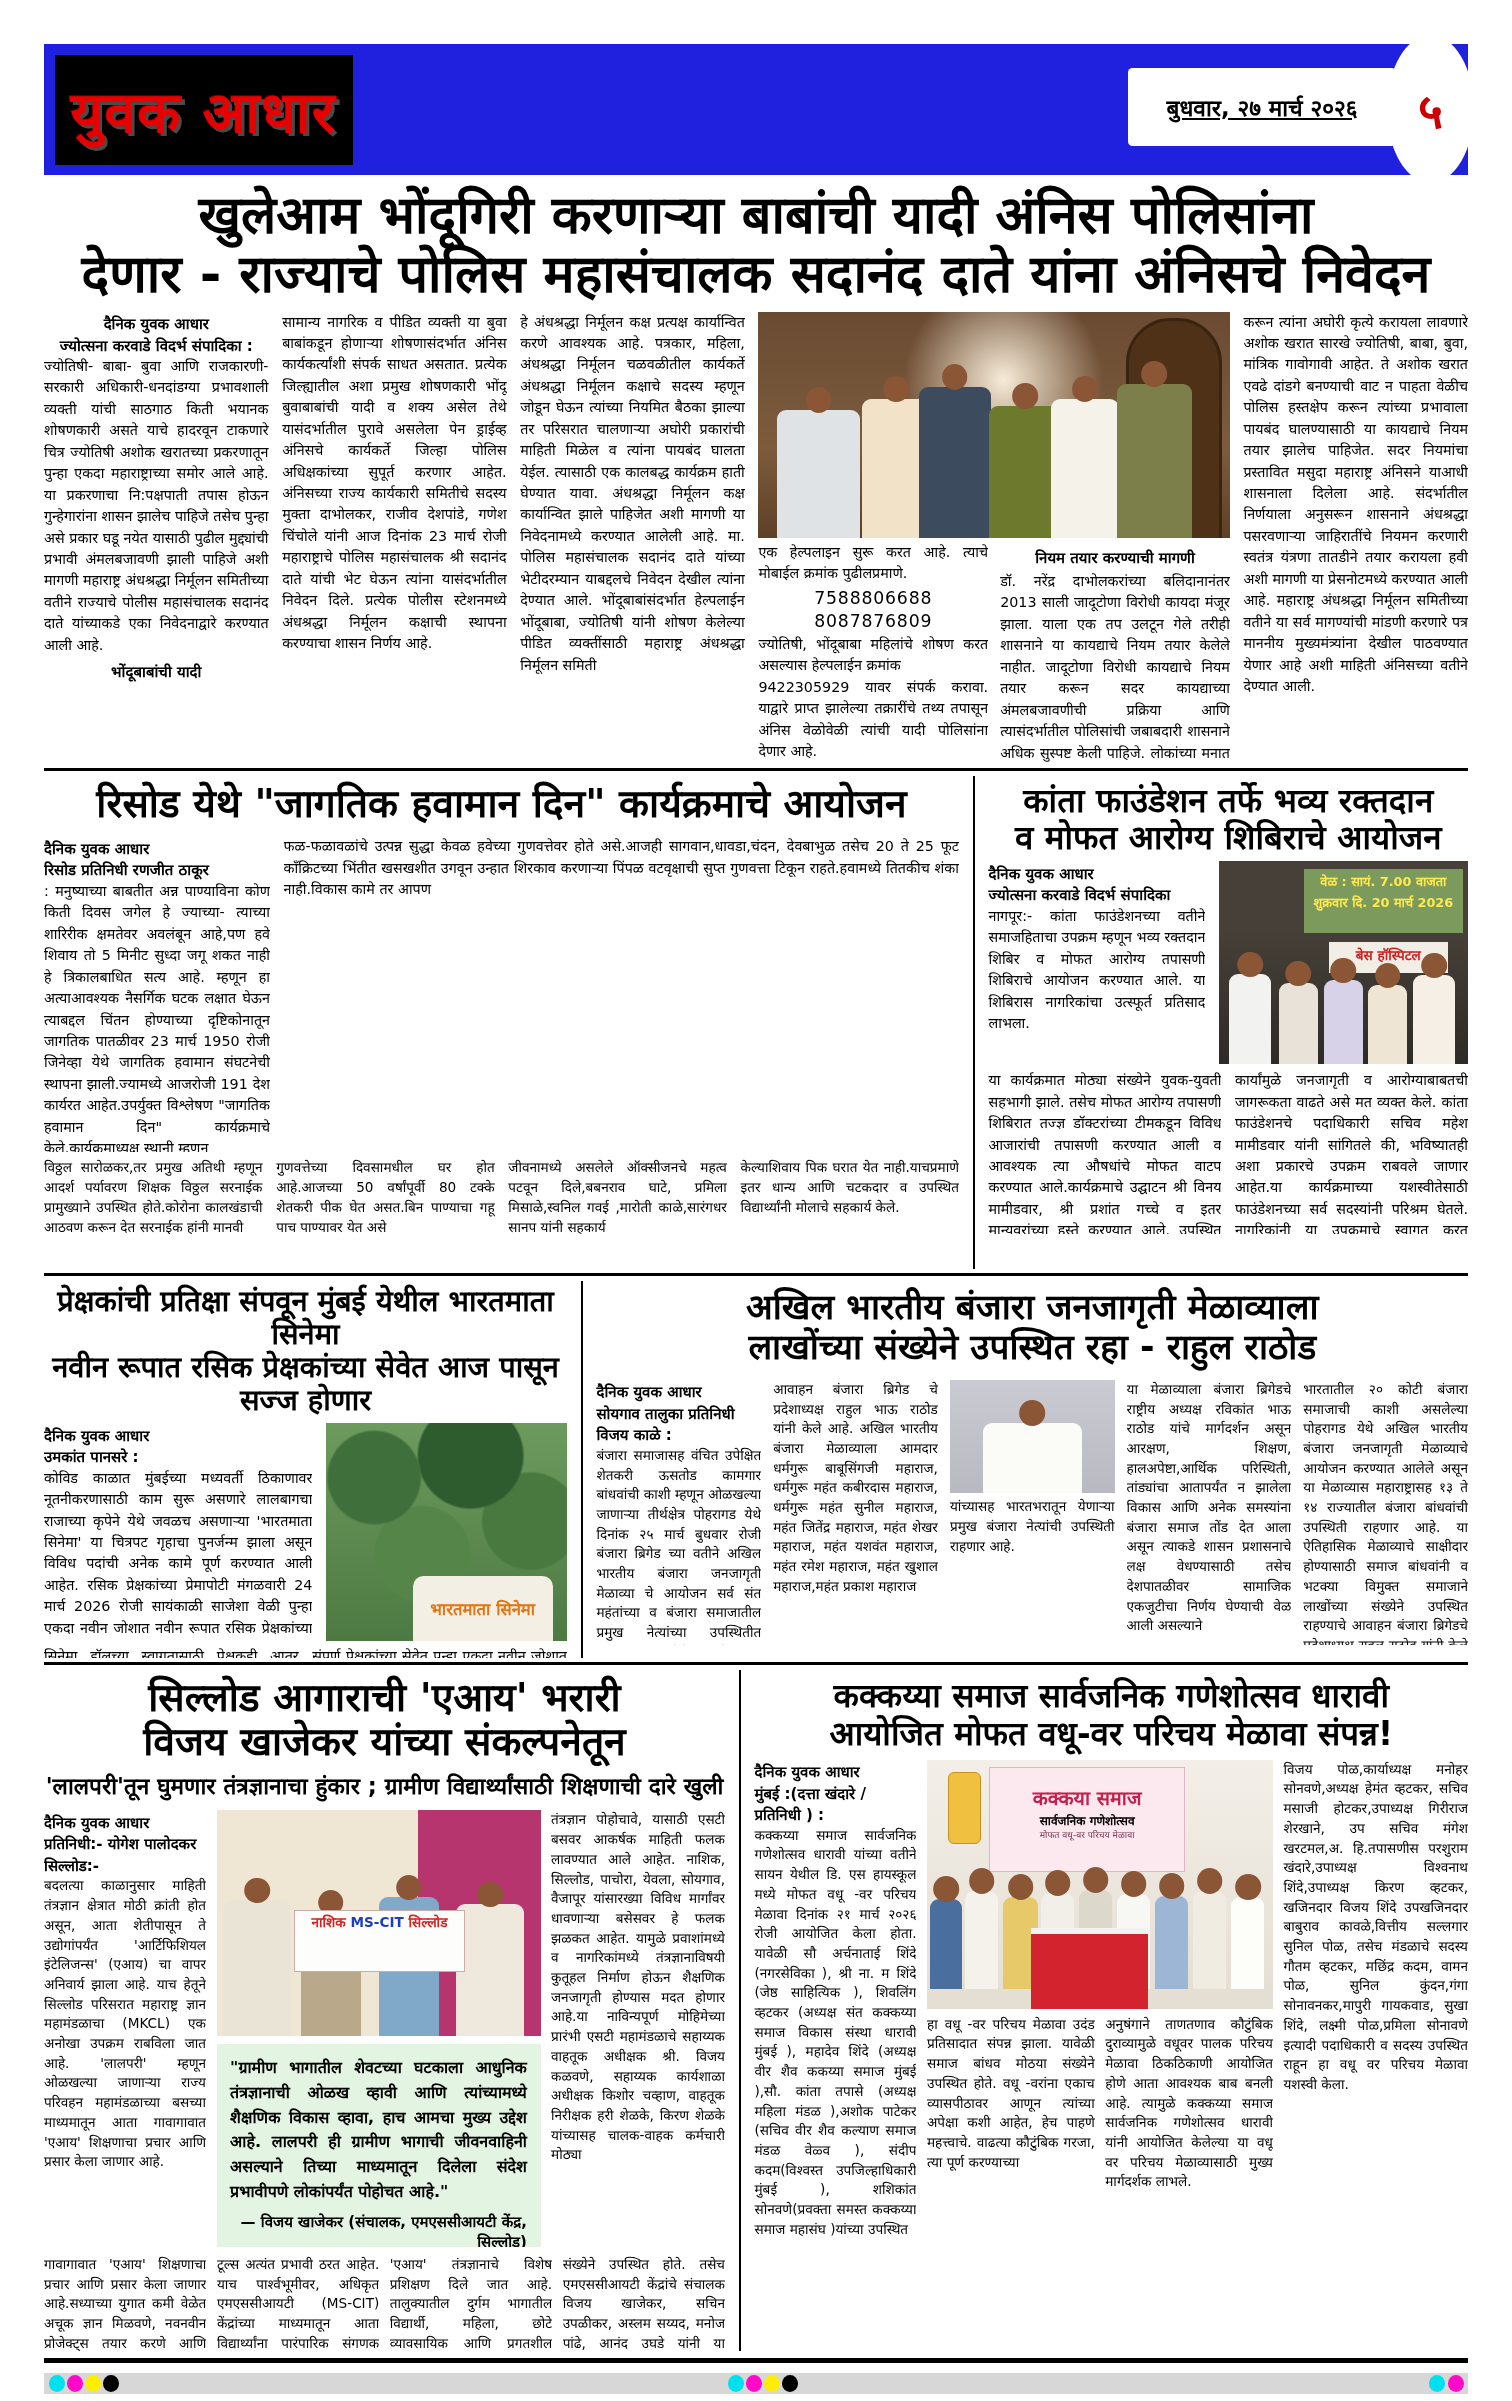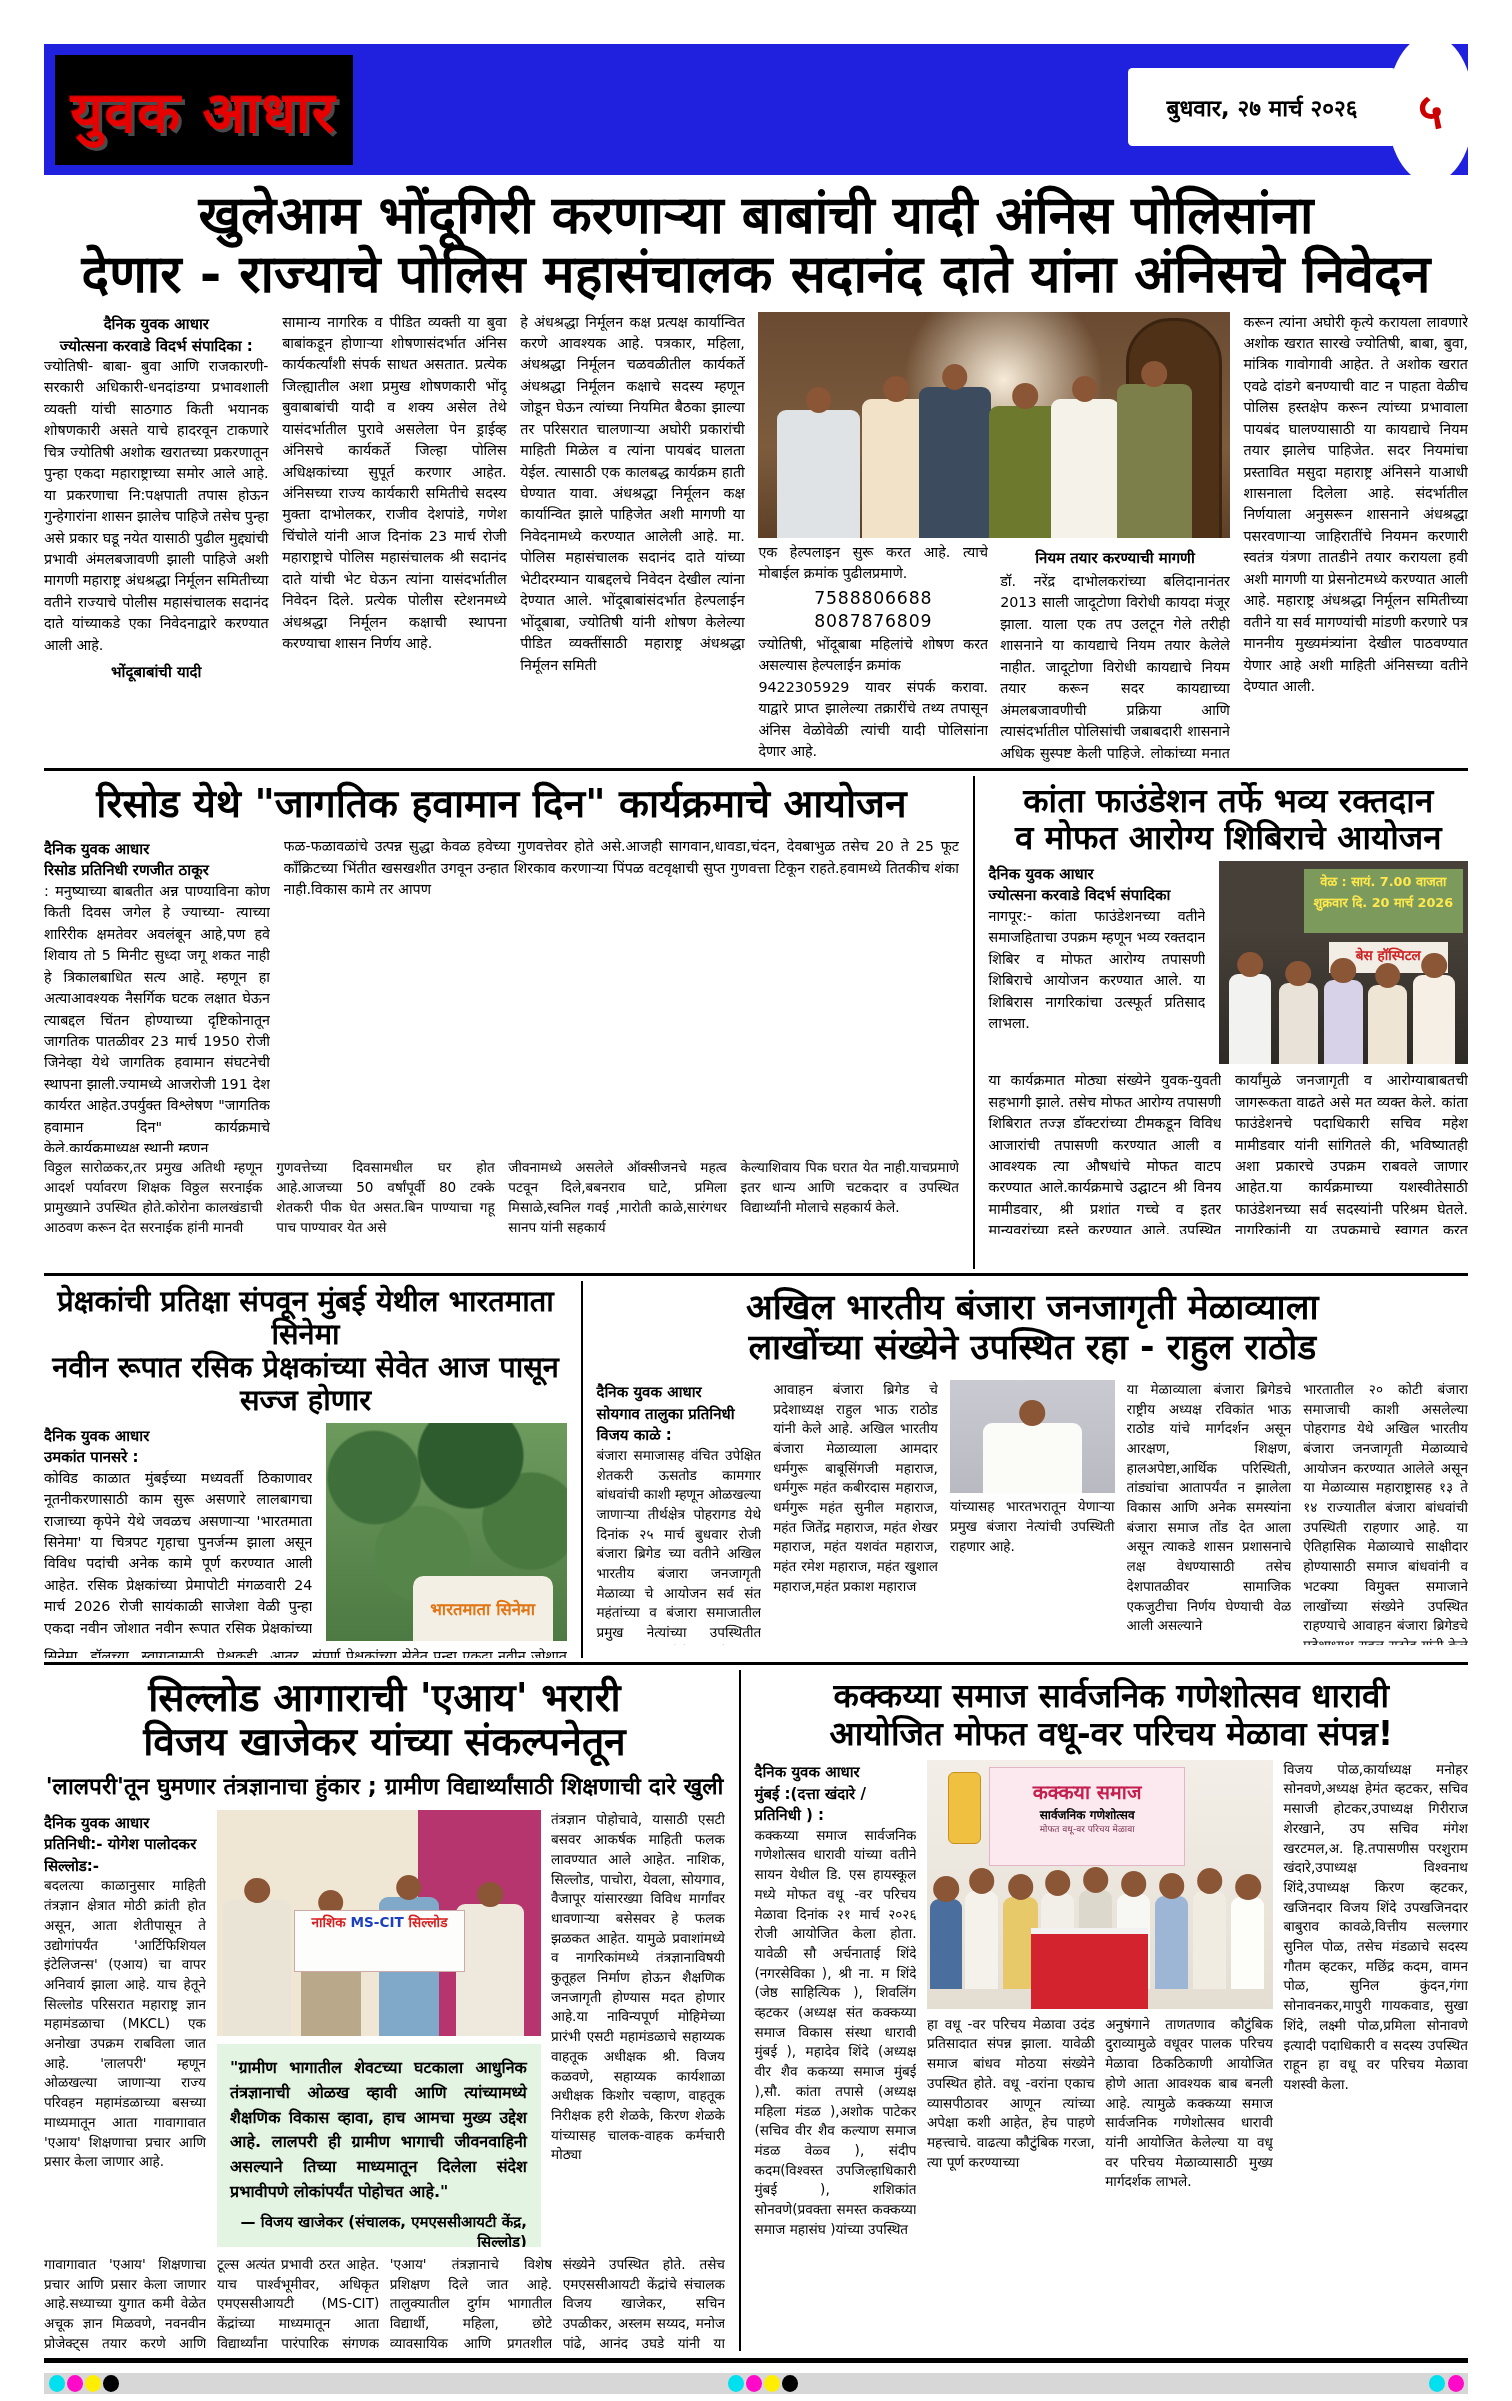--- a/index.html
+++ b/index.html
@@ -7,21 +7,21 @@
         font-family:"DejaVu Sans","Liberation Sans",sans-serif;color:#000;overflow:hidden;}
   .inner{padding:0 44px;}
   
   .masthead{position:relative;margin:44px 44px 0 44px;height:131px;background:#2020df;}
   .logo-box{position:absolute;left:10.5px;top:10.5px;width:298px;height:110px;background:#000000;
             display:flex;align-items:center;justify-content:center;}
   .logo-box span{font-size:56px;font-weight:900;color:#e60000;letter-spacing:1.5px;
                  text-shadow:3px 3px 0 #4a4a4a, -0.8px -0.8px 0 #7a0000;}
   .date-box{position:absolute;right:72px;top:24px;width:268px;height:78px;background:#fff;border-radius:4.5px;
             display:flex;align-items:center;justify-content:center;}
-  .date-box span{font-size:22.6px;font-weight:bold;}
+  .date-box span{font-size:22.6px;font-weight:bold;text-decoration:underline;}
   .page-oval{position:absolute;right:-6px;top:-9px;width:87px;height:148px;background:#fff;border-radius:50%;
              display:flex;align-items:center;justify-content:center;}
   .page-oval span{font-size:48px;font-weight:bold;color:#cc0000;}
   
   .hl{font-weight:800;text-align:center;line-height:1.14;}
   .hl-main{font-size:52px;margin:10.5px 0 7.5px 0;}
   .hl-risod{font-size:39px;margin:6px 0 10.5px 0;}
   .hl-kanta{font-size:33px;margin:6px 0 4.5px 0;}
   .hl-cinema{font-size:29px;margin:4.5px 0 6px 0;}
   .hl-banjara{font-size:35px;margin:7.5px 0 12px 0;}
@@ -65,21 +65,21 @@
        linear-gradient(#6d9a5d,#4c7a42);}
   .p4 .sign{position:absolute;left:36%;bottom:0;width:58%;height:30%;background:#f3efe4;border-radius:10.5px 10.5px 0 0;
             display:flex;align-items:center;justify-content:center;color:#e07616;font-weight:bold;font-size:16.6px;}
   .p5{background:linear-gradient(#cacad2,#b9b9c2);}
   .p6{background:linear-gradient(90deg,#efe6d4 62%,#b6356f 62%);}
   .p6 .banner{position:absolute;left:24%;top:44%;width:52%;height:26%;background:#fdfdfb;border:1.5px solid #caa;
               text-align:center;font-weight:bold;font-size:13.6px;color:#d42222;line-height:1.5;padding-top:1.5px;}
   .p6 .banner .mscit{color:#1c3fbf;}
   .p7{background:linear-gradient(#f3efe8,#e4ddd2);}
   .p7 .banner{position:absolute;left:18%;top:3%;width:56%;height:34%;background:#fbe9ef;border:1.5px solid #e0b5c5;
-              text-align:center;line-height:1.35;padding-top:12px;}
+              text-align:center;line-height:1.35;padding-top:18px;}
   .p7 .banner .t1{color:#c41f4e;font-weight:900;font-size:19.6px;}
   .p7 .banner .t2{color:#000000;font-weight:bold;font-size:12px;}
   .p7 .banner .t3{color:#7a3050;font-size:9px;}
   .p7 .ganesh{position:absolute;left:6%;top:5%;width:9%;height:28%;background:#f0c040;border-radius:6px;border:1.5px solid #c89020;}
   .p7 .table{position:absolute;left:30%;bottom:0;width:34%;height:30%;background:#d2232f;border-top:6px solid #f2f2f2;}
   
   .quote-box{background:#e4f4e2;padding:12px 13.6px;margin-top:7.5px;}
   .quote-box .qt{font-weight:bold;font-size:16px;line-height:1.55;text-align:justify;}
   .quote-box .qa{font-weight:bold;font-size:15px;text-align:right;margin-top:6px;}
   

